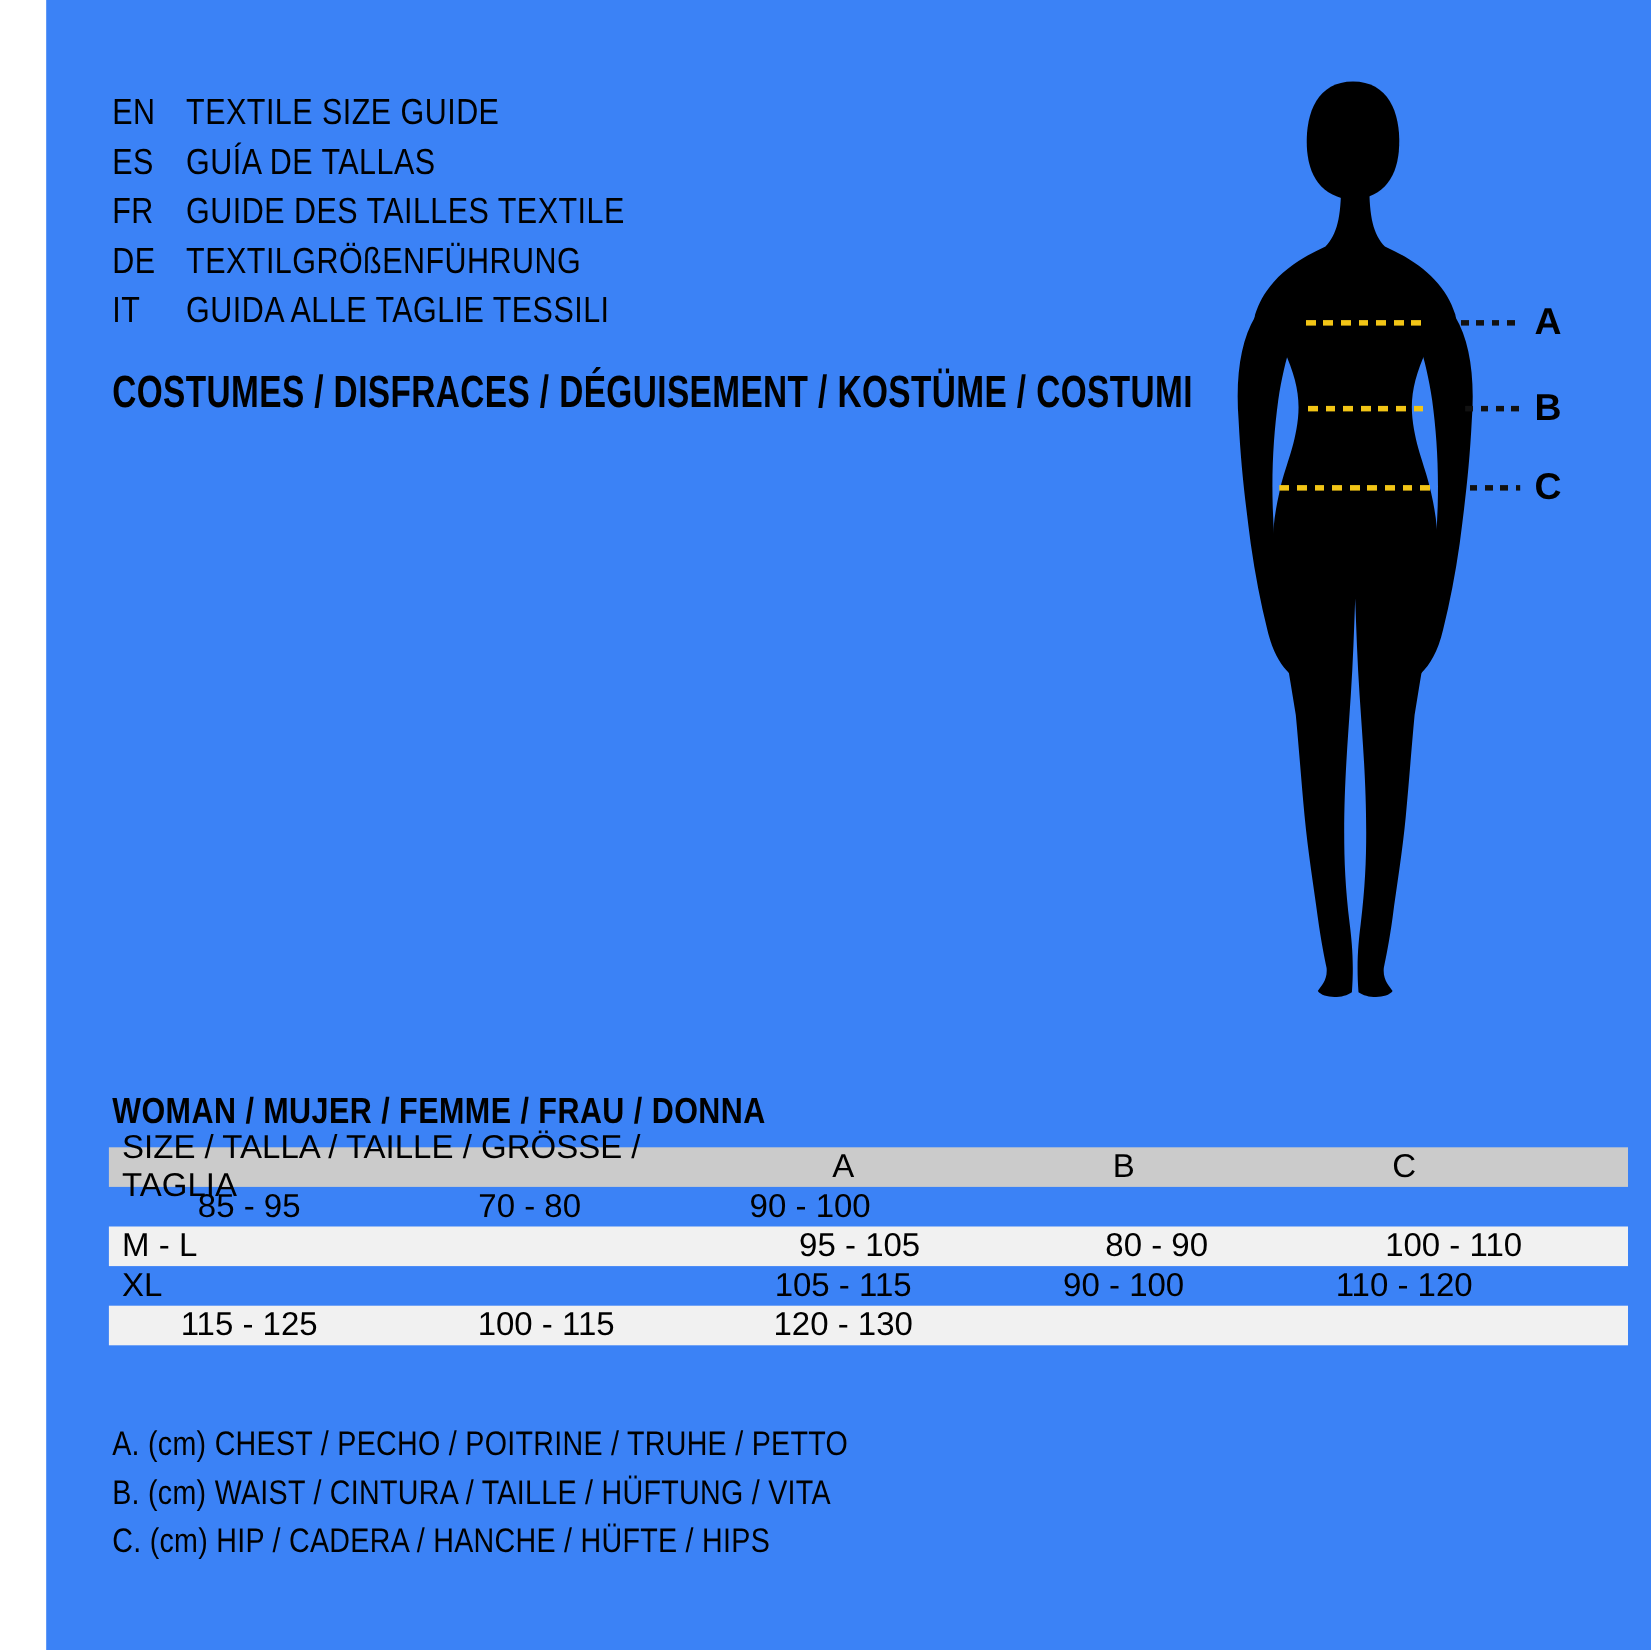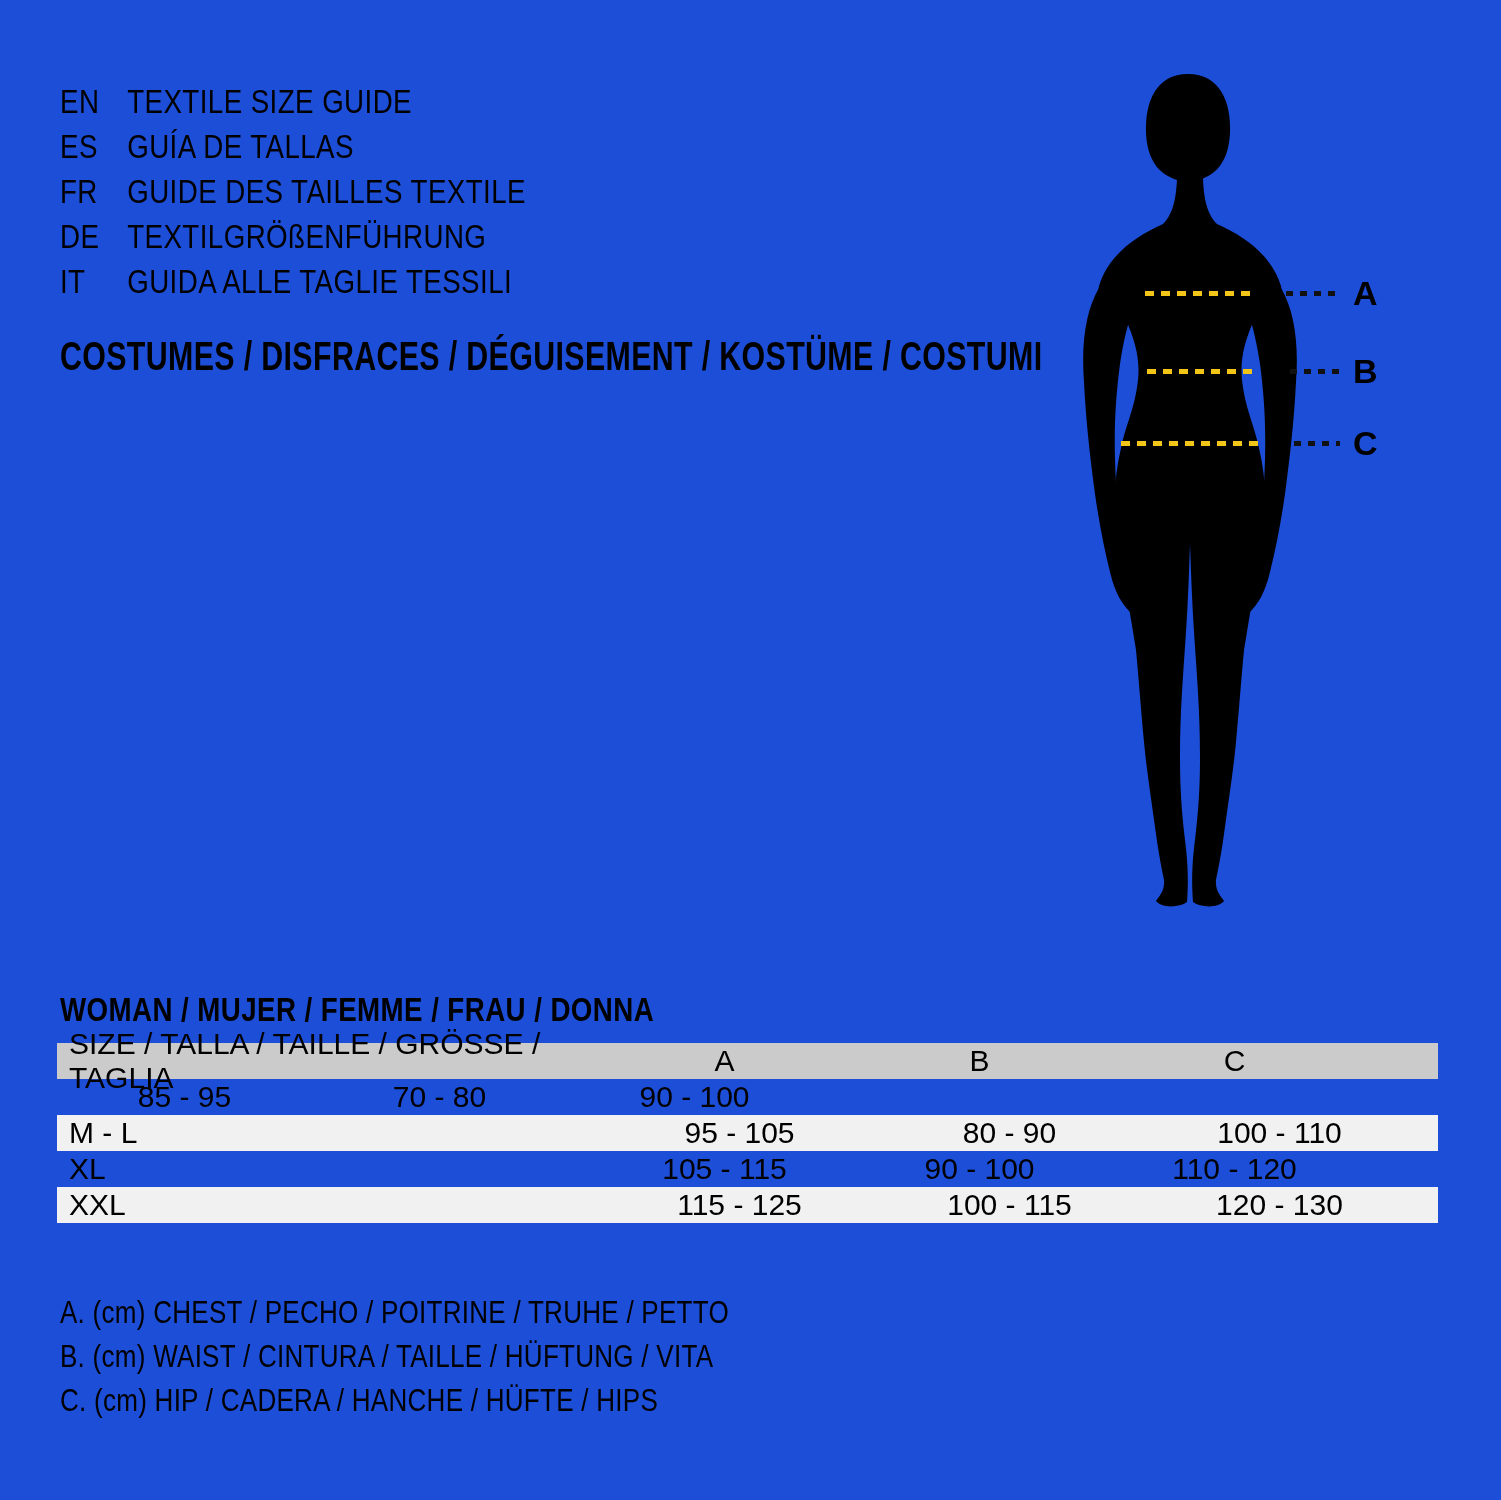--- a/index.html
+++ b/index.html
@@ -4,21 +4,21 @@
 <style>
   * { margin: 0; padding: 0; box-sizing: border-box; }
   html, body { background: #ffffff; }
   body {
     width: 1501px; height: 1500px;
     font-family: "Liberation Sans", sans-serif;
     color: #000;
     position: relative;
     overflow: hidden;
   }
-  .page { position: absolute; inset: 0; background: #1d4ed8; }
+  .page { position: absolute; inset: 0; background: #3b82f6; margin-left: 42px; }
 
   
   .cond { transform: scaleX(0.84); transform-origin: 0 0; white-space: nowrap; }
 
   
   .lang-row { position: absolute; left: 60px; height: 36px; line-height: 36px; font-size: 33px; letter-spacing: 0.5px; }
   .lang-code { display: inline-block; width: 80px; }
 
   
   .category {
@@ -179,21 +179,20 @@
       <div class="c2">80 - 90</div>
       <div class="c3">100 - 110</div>
     </div>
     <div class="trow">
       <div class="c0">XL</div>
       <div class="c1">105 - 115</div>
       <div class="c2">90 - 100</div>
       <div class="c3">110 - 120</div>
     </div>
     <div class="trow alt">
-      <div class="c0">XXL</div>
       <div class="c1">115 - 125</div>
       <div class="c2">100 - 115</div>
       <div class="c3">120 - 130</div>
     </div>
   </div>
 
   <div class="legend-line cond" style="top:1293px">A. (cm) CHEST / PECHO / POITRINE / TRUHE / PETTO</div>
   <div class="legend-line cond" style="top:1337px">B. (cm) WAIST / CINTURA / TAILLE / HÜFTUNG / VITA</div>
   <div class="legend-line cond" style="top:1381px">C. (cm) HIP / CADERA / HANCHE / HÜFTE / HIPS</div>
 

